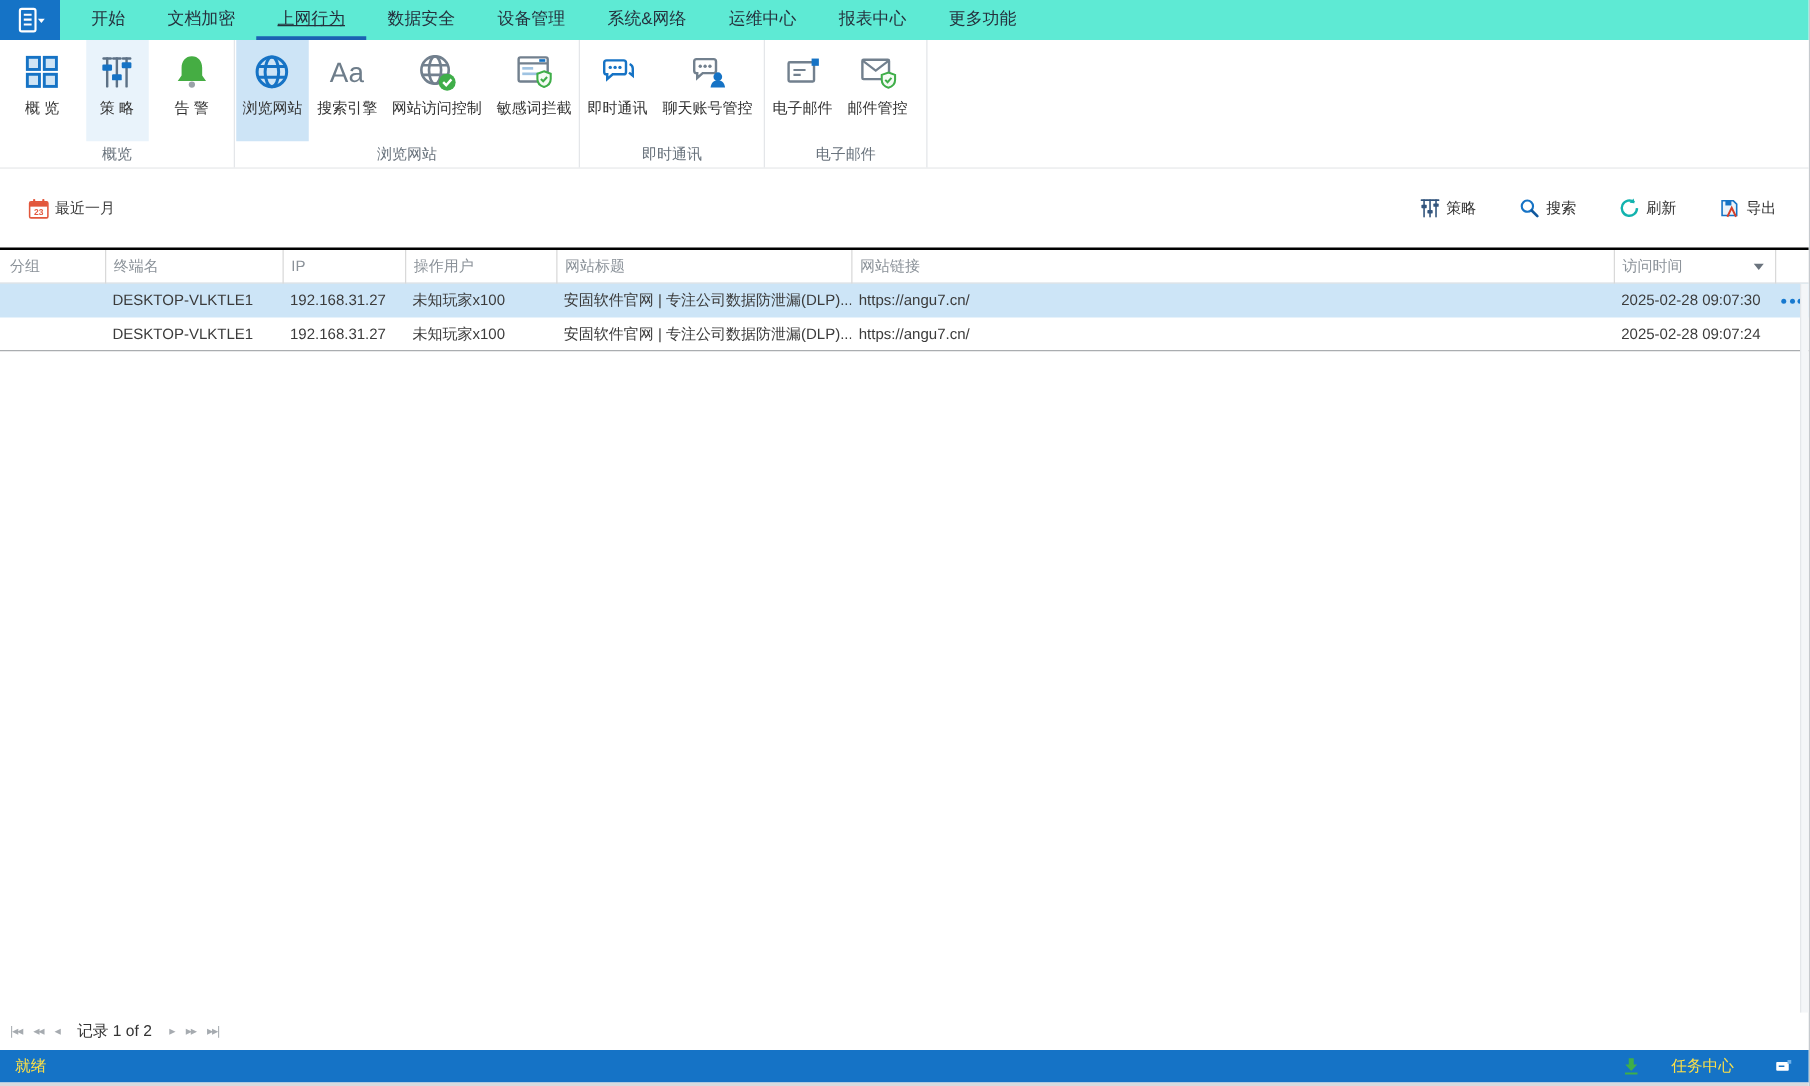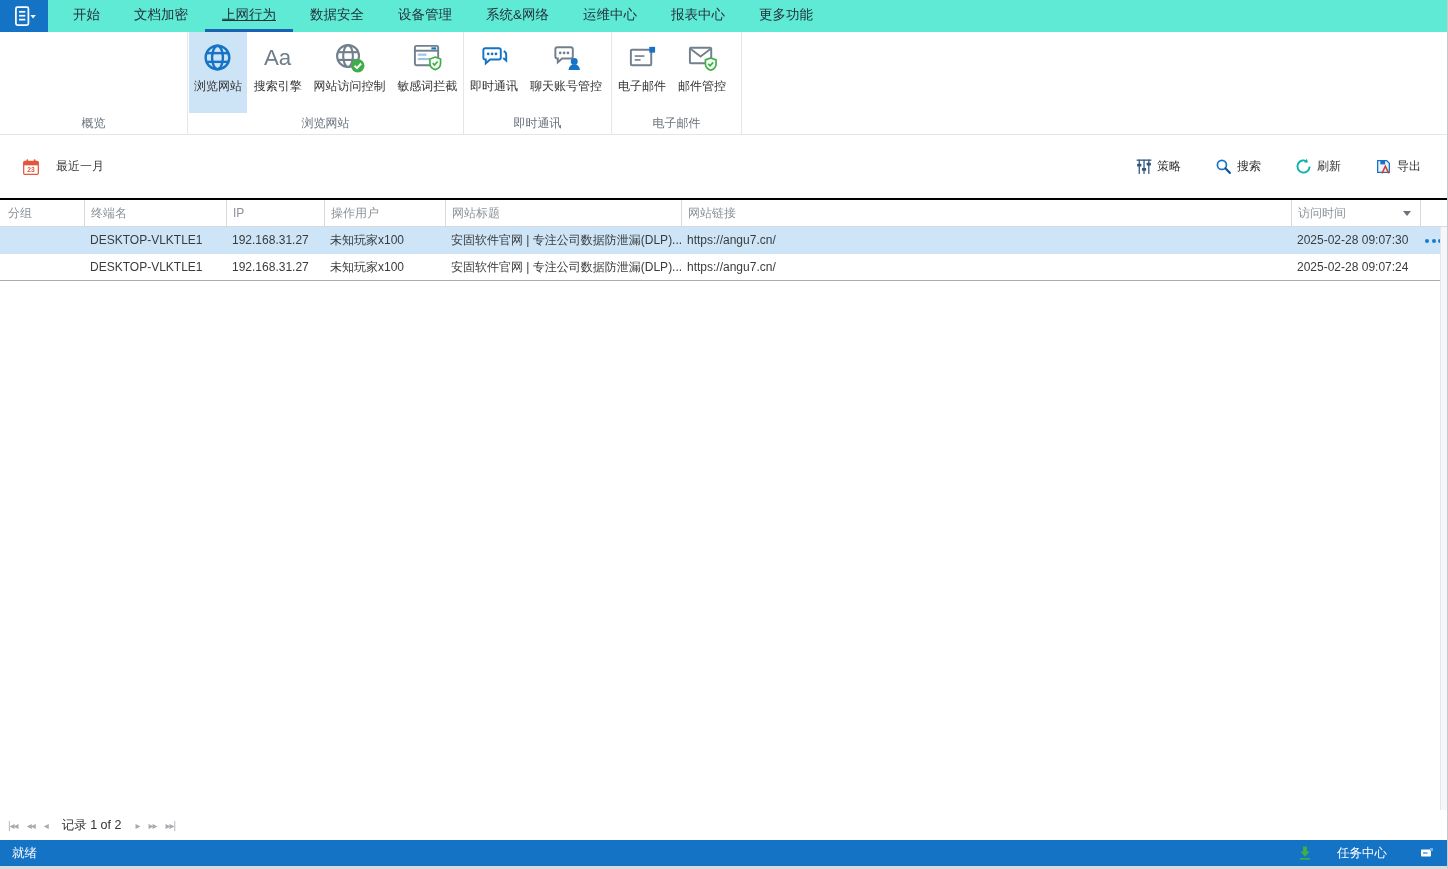--- a/index.html
+++ b/index.html
@@ -37,21 +37,21 @@
           padding:8px 5px 0; margin:0 1px; min-width:50px; cursor:pointer; }
   .rbtn.sel { background:#cde4f6; }
   .rbtn.hov { background:#e9f3fb; }
   .ric { height:34px; display:flex; align-items:center; justify-content:center; }
   .ric svg { width:31px; height:31px; }
   .rlabel { margin-top:4px; font-size:12px; color:#333; white-space:nowrap; }
   .rcaption { margin-top:auto; text-align:center; color:#68727c; line-height:21px; font-size:12px; }
 
   
   .filterbar { height:63px; display:flex; align-items:center; padding:0 26px 0 22px; background:#fff; flex:none; }
-  .datefilter { display:flex; align-items:center; gap:16px; color:#3c3c3c; cursor:pointer; }
+  .datefilter { display:flex; align-items:center; gap:4px; color:#3c3c3c; cursor:pointer; }
   .datefilter svg { width:18px; height:18px; }
   .factions { margin-left:auto; display:flex; gap:34px; }
   .faction { display:flex; align-items:center; gap:5px; color:#333; cursor:pointer; }
   .faction svg { width:17px; height:17px; }
 
   
   .gridwrap { flex:1; display:flex; flex-direction:column; position:relative; }
   .thead, .trow { display:grid; grid-template-columns:84px 142px 98px 121px 236px 1fr 129px 27px; }
   .thead { border-top:2px solid #000000; border-bottom:1px solid #d4dae0; height:29px; flex:none; }
   .th { line-height:27px; padding-left:6px; color:#8b9299; border-left:1px solid #d9d9d9;
@@ -74,21 +74,21 @@
   .rail { position:absolute; top:29px; right:0; bottom:0; width:7px;
           background:#f4f6f8; border-left:1px solid #e4e7ea; }
 
   
   .pager { height:30px; display:flex; align-items:center; padding-left:8px; gap:9px; flex:none; }
   .pbtn { font-size:10px; letter-spacing:-1px; color:#a6abb0; cursor:pointer; }
   .plabel { font-size:12.5px; color:#333; margin:0 5px; }
 
   
   .statusbar { height:26px; background:#1573c6; display:flex; align-items:center;
-               color:#ffffff; padding:12px 12px; font-size:12.5px; flex:none; }
+               color:#fde047; padding:12px 12px; font-size:12.5px; flex:none; }
   .sright { margin-left:auto; display:flex; align-items:center; gap:24px; }
   .sright svg { width:16px; height:16px; }
   .task { cursor:pointer; }
   .bottomstrip { height:3px; background:#d8dbde; flex:none; }
 
   .defs { position:absolute; width:0; height:0; overflow:hidden; }
 </style>
 </head>
 <body>
 
@@ -285,20 +285,49 @@
       </div>
 
       <div class="tab">
         <span>更多功能</span>
       </div>
     </div>
 </div>
 
 <div class="ribbon">
   <div class="rgroup">
+    <div class="rbuttons">
+
+        <div class="rbtn">
+          <span class="ric">
+            <svg viewBox="0 0 32 32" aria-hidden="true">
+              <use href="#i-grid"></use>
+            </svg>
+          </span>
+          <span class="rlabel">概 览</span>
+        </div>
+
+        <div class="rbtn hov">
+          <span class="ric">
+            <svg viewBox="0 0 32 32" aria-hidden="true">
+              <use href="#i-sliders"></use>
+            </svg>
+          </span>
+          <span class="rlabel">策 略</span>
+        </div>
+
+        <div class="rbtn">
+          <span class="ric">
+            <svg viewBox="0 0 32 32" aria-hidden="true">
+              <use href="#i-bell"></use>
+            </svg>
+          </span>
+          <span class="rlabel">告 警</span>
+        </div>
+      </div>
     <div class="rcaption">概览</div>
   </div>
   <div class="rgroup">
     <div class="rbuttons">
 
         <div class="rbtn sel">
           <span class="ric">
             <svg viewBox="0 0 32 32" aria-hidden="true">
               <use href="#i-globe"></use>
             </svg>

